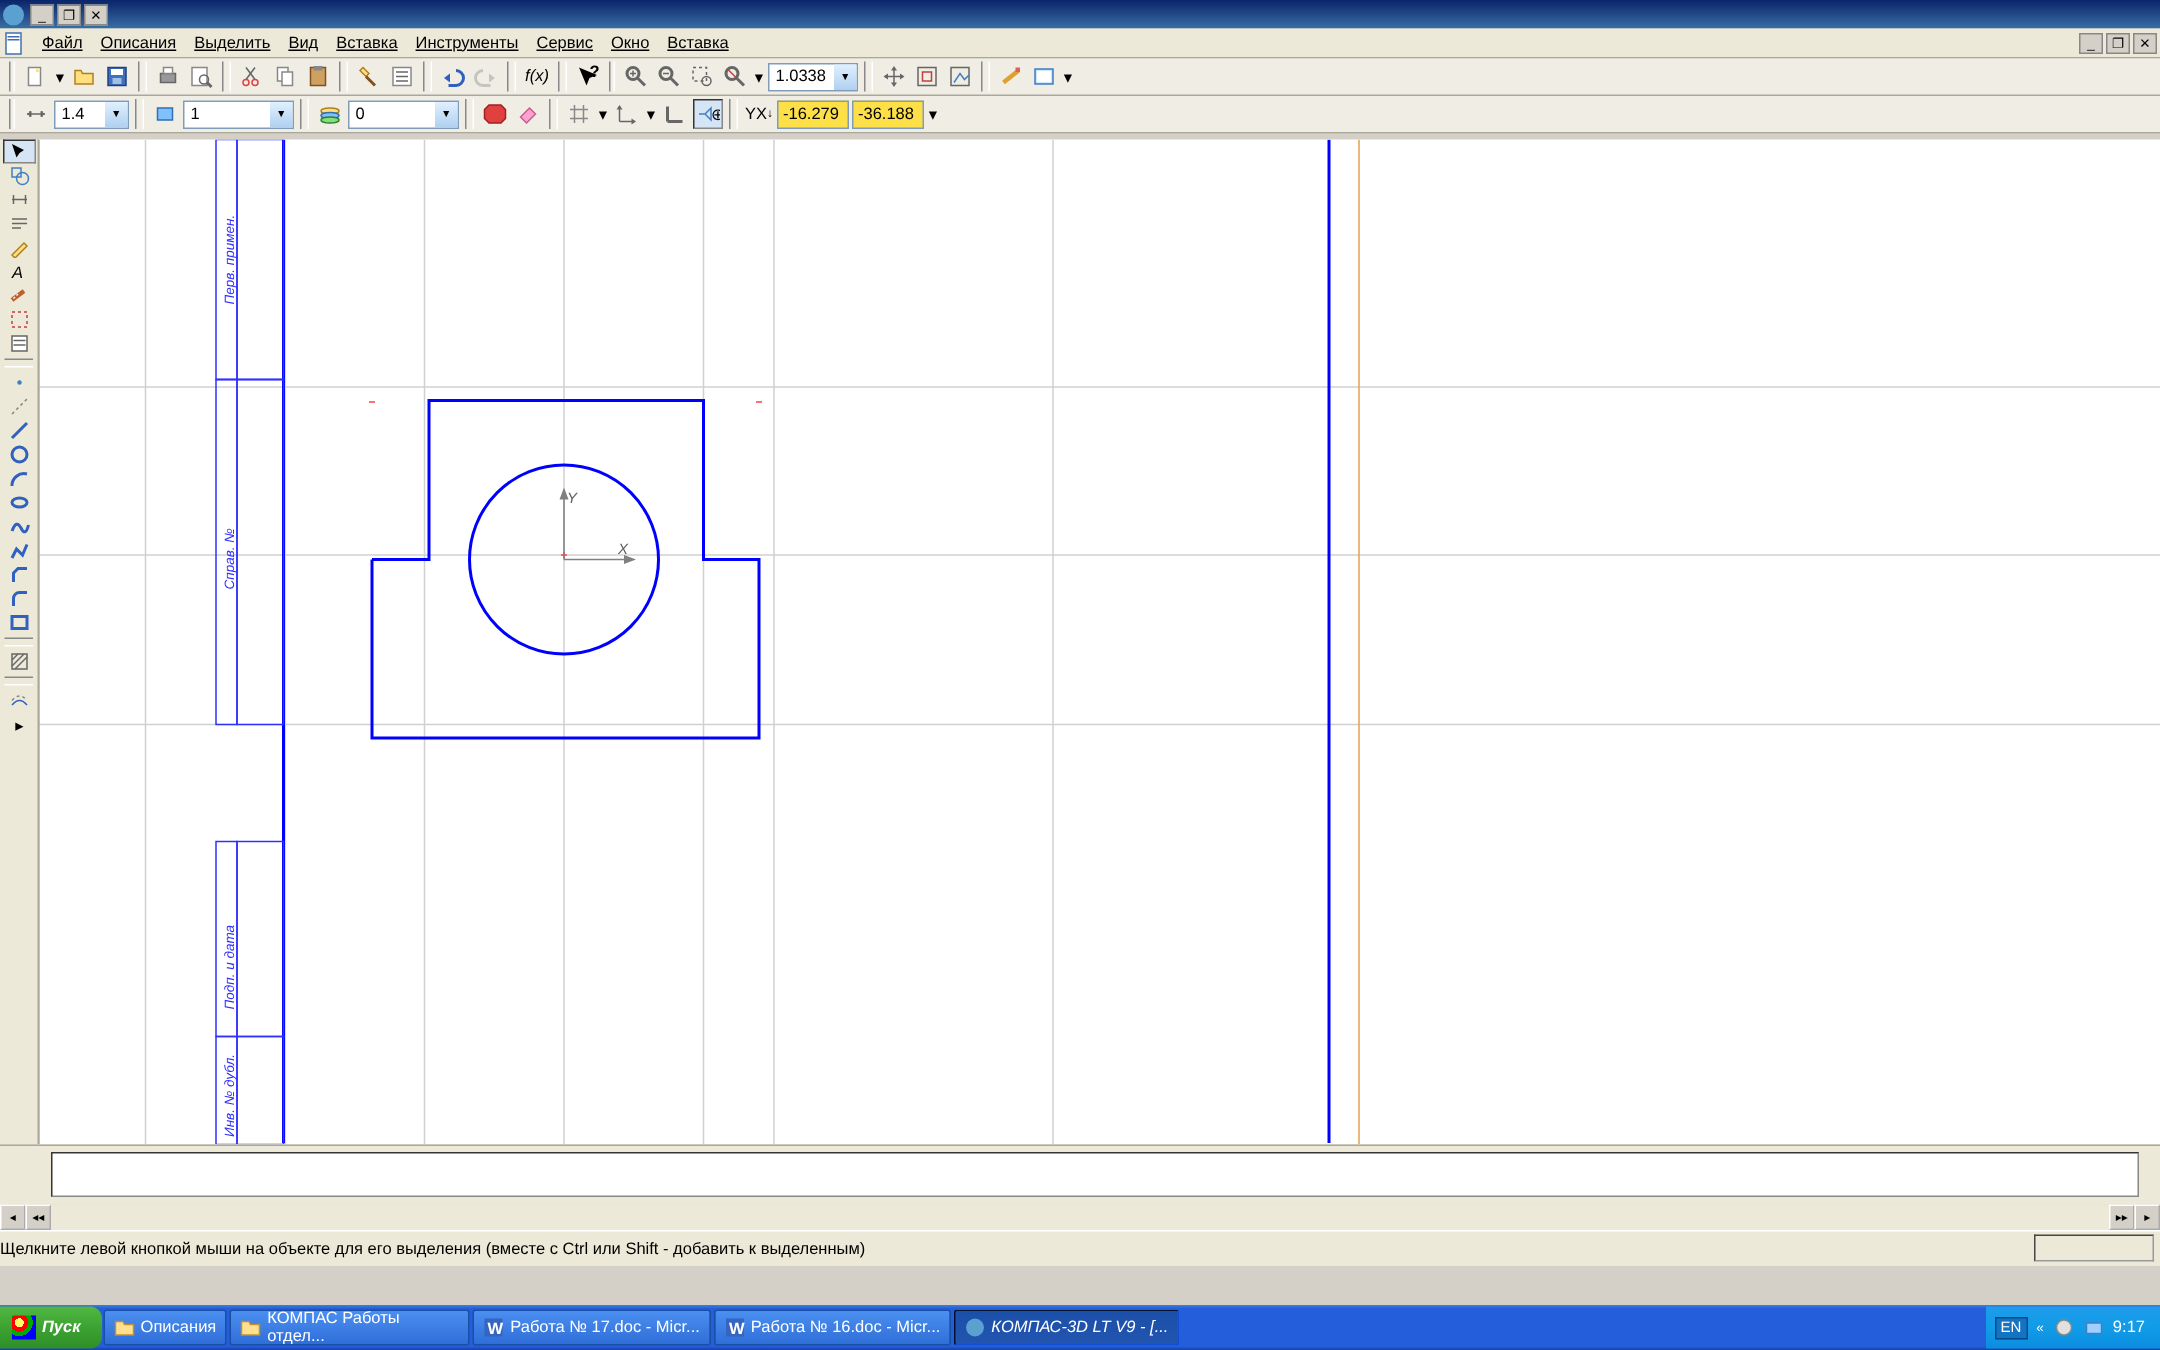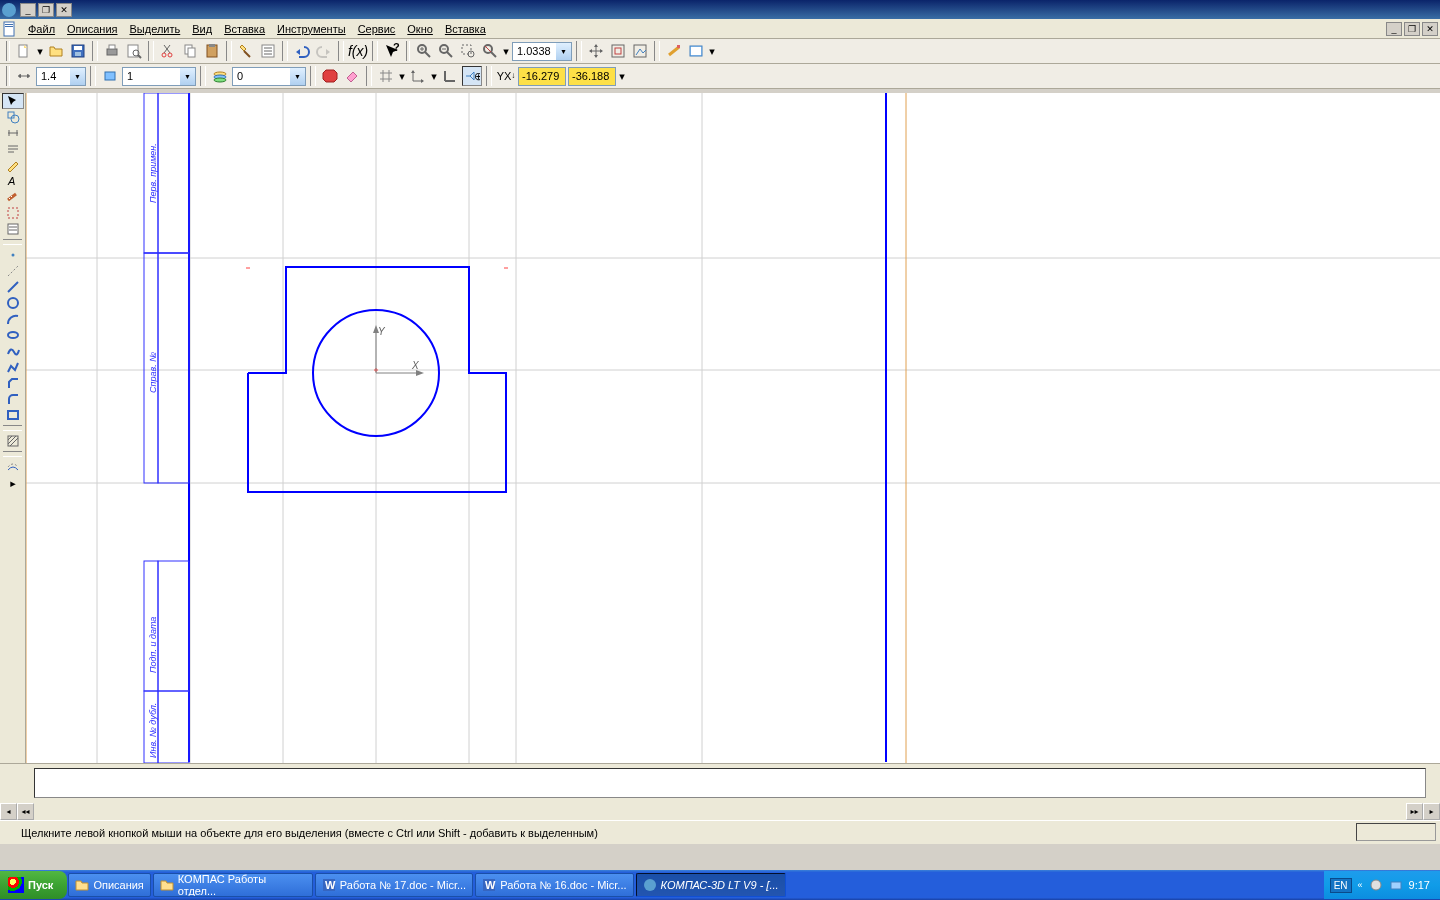--- a/index.html
+++ b/index.html
@@ -37,25 +37,25 @@
 
 .canvas-area { position:absolute; left:26px; top:93px; right:0; height:670px; background:#fff; overflow:hidden; }
 
 .prop-panel { position:absolute; left:0; top:763px; right:0; height:40px; background:#ece9d8; border-top:1px solid #aca899; padding:4px; }
 .prop-field { width:calc(100% - 40px); height:30px; margin-left:30px; border:1px inset #888; background:#fff; }
 
 .scrollbar-h { position:absolute; left:0; top:803px; right:0; height:17px; background:#ece9d8; display:flex; }
 .scrollbar-h .sb-btn { width:17px; height:17px; background:#d4d0c8; border:1px outset #fff; font-size:8px; display:flex; align-items:center; justify-content:center; }
 .scrollbar-h .track { flex:1; background:#ece9d8; }
 
-.statusbar { position:absolute; left:0; top:820px; right:0; height:24px; background:#ece9d8; border-top:1px solid #fff; padding:3px 21px; font-size:11px; line-height:18px; }
+.statusbar { position:absolute; left:0; top:820px; right:0; height:24px; background:#ece9d8; border-top:1px solid #fff; padding:3px 0; font-size:11px; line-height:18px; }
 .status-right { position:absolute; right:4px; top:2px; width:80px; height:18px; border:1px inset #999; }
 
 .taskbar { position:absolute; left:0; bottom:0; right:0; height:30px; background:linear-gradient(#3a81d7,#245edb 8%,#245edb 92%,#1941a5); display:flex; align-items:center; }
-.start-btn { height:28px; padding:0 14px 0 8px; background:linear-gradient(#52b742,#3ca332 50%,#2f8e28); border-radius:0 8px 8px 0; color:#fff; font-weight:bold; display:flex; align-items:center; font-size:12px; cursor:pointer; }
+.start-btn { height:28px; padding:0 14px 0 8px; background:linear-gradient(#52b742,#3ca332 50%,#2f8e28); border-radius:0 8px 8px 0; color:#fff; font-weight:bold; font-style:italic; display:flex; align-items:center; font-size:12px; cursor:pointer; }
 .start-btn::before { content:''; width:16px; height:16px; margin-right:4px; background:radial-gradient(circle at 30% 30%, #ff6 3px, #f00 3px 6px, #0a0 6px 9px, #00f 9px); }
 .task-btn { height:24px; margin:0 1px; padding:0 6px; background:linear-gradient(#4b8ff0,#2f6ed8); border:1px solid #1a4fa8; border-radius:2px; color:#fff; display:flex; align-items:center; gap:4px; max-width:160px; overflow:hidden; cursor:pointer; font-size:11px; }
 .task-btn.active { background:linear-gradient(#1a4fa8,#2355b0); border:1px inset #0a3080;font-style:italic; }
 .task-btn .ticon { width:14px; height:14px; display:inline-block; flex-shrink:0; }
 .systray { margin-left:auto; height:28px; background:linear-gradient(#1e9cec,#109ce8 50%,#0c8de0); padding:0 10px 0 6px; display:flex; align-items:center; gap:6px; color:#fff; font-size:11px; }
 .lang-ind { background:#1474c4; padding:1px 3px; border:1px solid #0a4a8a; font-size:10px; }
 .tray-icon { width:14px; height:14px; display:inline-block; }
 
 
 .canvas-svg { width:100%; height:100%; }
@@ -181,21 +181,21 @@
         <polygon points="2,9 6,6 6,12" fill="#3060c0"></polygon>
       </svg>
     </div>
   <div class="tbtn tbtn-disabled">
       <svg viewBox="0 0 16 16">
         <path d="M6 4a5 5 0 0 0 0 10h5" fill="none" stroke="#888" stroke-width="2"></path>
         <polygon points="14,9 10,6 10,12" fill="#888"></polygon>
       </svg>
     </div>
   <span class="sep"></span>
-  <div class="tbtn" style="font-size:14px;font-style:italic">f(x)</div>
+  <div class="tbtn" style="font-size:11px;font-style:italic">f(x)</div>
   <span class="sep"></span>
   <div class="tbtn">
       <svg viewBox="0 0 16 16">
         <path d="M2 2l5 12 2-5 5-2z" fill="#000"></path>
         <text x="9" y="8" font-size="9" font-weight="bold">?</text>
       </svg>
     </div>
   <span class="handle"></span>
   <div class="tbtn">
       <svg viewBox="0 0 16 16">

